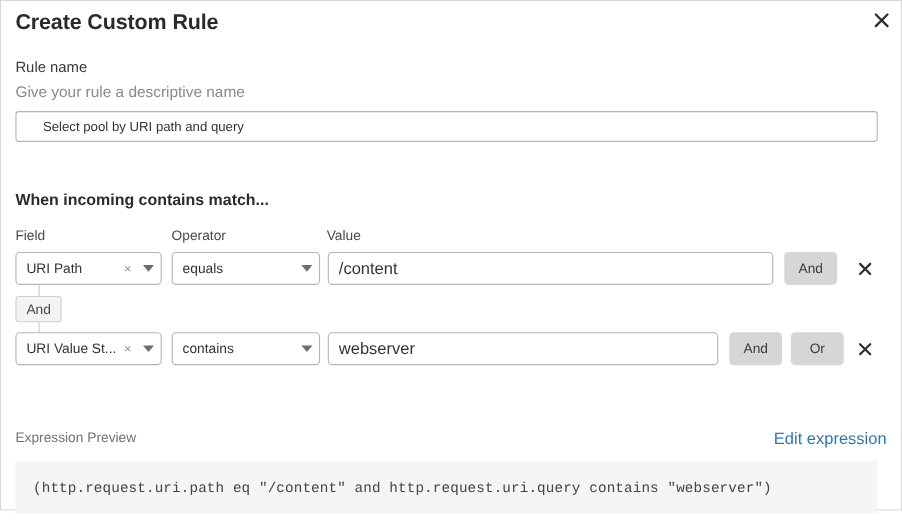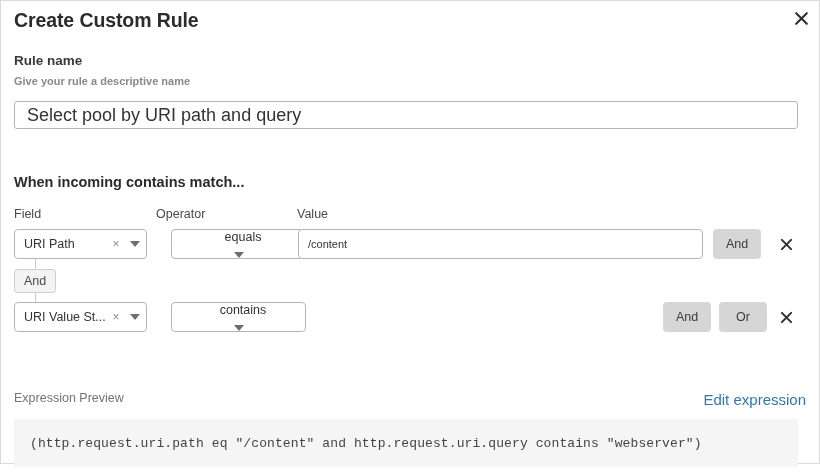--- a/index.html
+++ b/index.html
@@ -50,45 +50,43 @@
     padding: 0;
   }
   .close-btn svg { display: block; }
 
   
   .section-label {
     position: absolute;
     left: 13px;
     font-size: 13.5px;
     color: #3a3a3a;
-    font-weight: bold;
   }
   .label-rule-name { top: 52px; }
   .helper-text {
     position: absolute;
     left: 13px;
     top: 74px;
-    font-size: 11px;
+    font-size: 14px;
     color: #8a8a8a;
-    font-weight: bold;
   }
   .rule-name-input {
     position: absolute;
     left: 13px;
     top: 100px;
     width: 784px;
     height: 28px;
     box-sizing: border-box;
     border: 1px solid #b5b5b5;
     border-radius: 3px;
     background: #fff;
     font-family: "Liberation Sans", sans-serif;
-    font-size: 18px;
+    font-size: 12px;
     color: #333;
-    padding: 0 12px;
+    padding: 0 24px;
     outline: none;
   }
 
   
   .match-heading {
     position: absolute;
     left: 13px;
     top: 173px;
     font-size: 14.5px;
     font-weight: bold;
@@ -117,21 +115,21 @@
     box-sizing: border-box;
     height: 30px;
     border: 1px solid #b5b5b5;
     border-radius: 4px;
     background: #fff;
     display: flex;
     align-items: center;
     cursor: pointer;
   }
   .select-field    { left: 13px;  width: 133px; }
-  .select-operator { left: 170px; width: 135px; flex-direction: column; }
+  .select-operator { left: 155px; width: 135px; }
 
   .select-text {
     flex: 1 1 auto;
     font-size: 12.5px;
     color: #333;
     padding-left: 9px;
     white-space: nowrap;
     overflow: hidden;
   }
   .clear-x {
@@ -162,21 +160,21 @@
 
   .value-input {
     position: absolute;
     left: 297px;
     height: 30px;
     box-sizing: border-box;
     border: 1px solid #b5b5b5;
     border-radius: 4px;
     background: #fff;
     font-family: "Liberation Sans", sans-serif;
-    font-size: 11px;
+    font-size: 15px;
     color: #333;
     padding: 0 9px;
     outline: none;
   }
   .value-input-1 { width: 405px; }
   .value-input-2 { width: 355px; }
 
   .logic-btn {
     position: absolute;
     box-sizing: border-box;
@@ -336,20 +334,21 @@
       <span class="caret">
           <i></i>
         </span>
     </div>
     <div class="select-box select-operator">
       <span class="select-text">contains</span>
       <span class="caret">
           <i></i>
         </span>
     </div>
+    <input class="value-input value-input-2" type="text" value="webserver" style="">
     <button class="logic-btn btn-and-2">And</button>
     <button class="logic-btn btn-or-2">Or</button>
     <button class="row-delete row-delete-2">
       <svg width="13" height="13" viewBox="0 0 13 13">
         <path d="M1.9 1.9 L11.1 11.1 M11.1 1.9 L1.9 11.1" stroke="#2f2f2f" stroke-width="2" stroke-linecap="round"></path>
       </svg>
     </button>
   </div>
 
   <div class="expr-label">Expression Preview</div>

